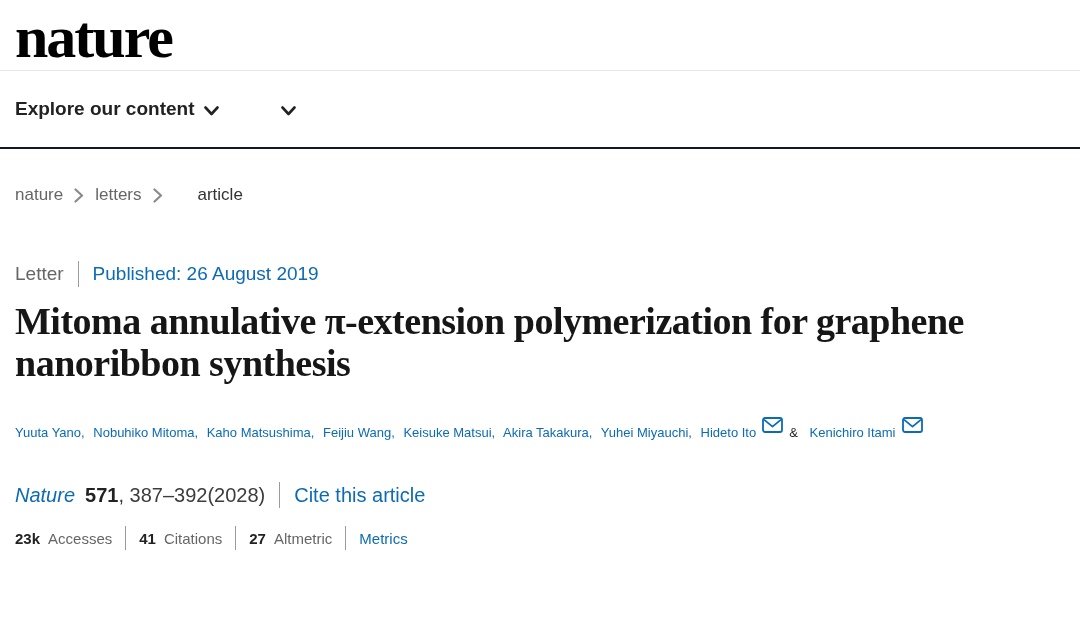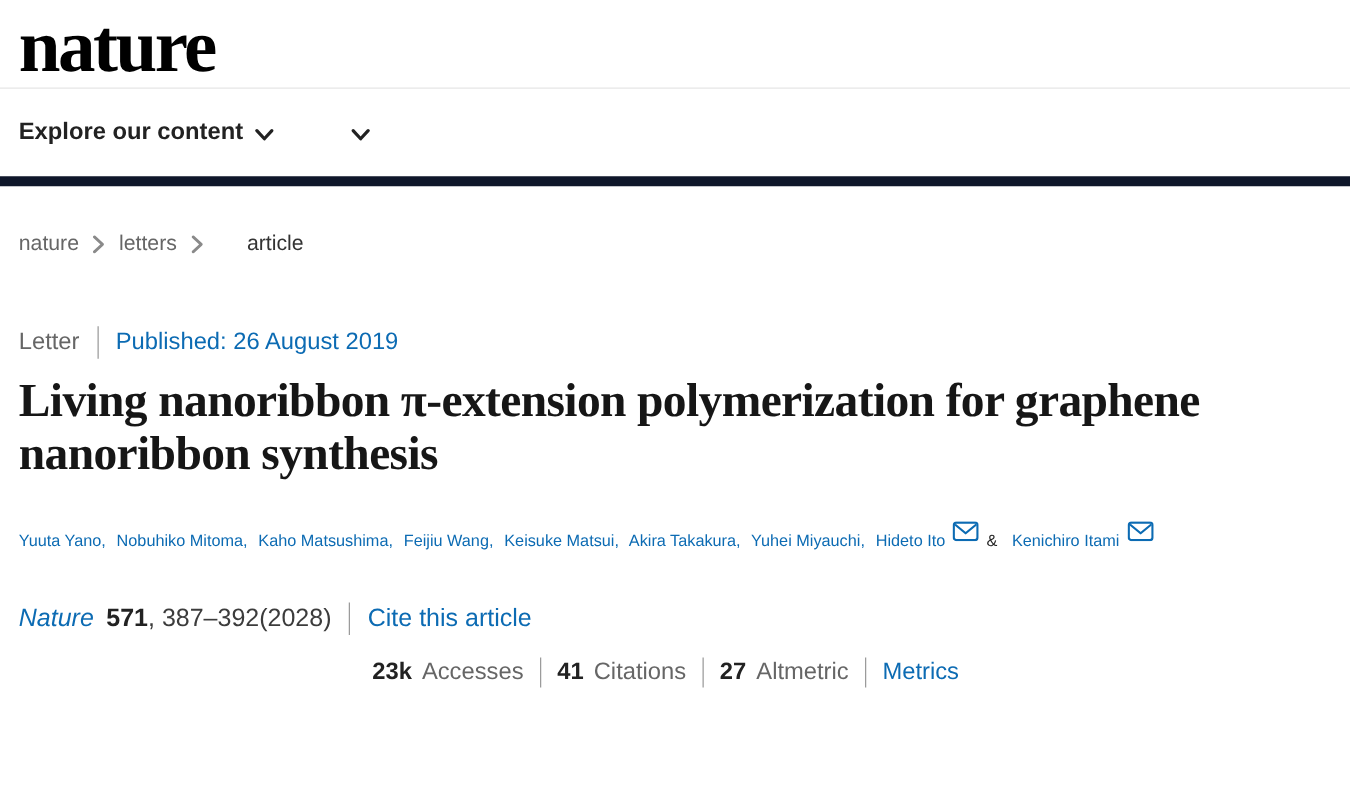--- a/index.html
+++ b/index.html
@@ -7,21 +7,21 @@
     font-family:"Liberation Sans", sans-serif; }
   :root { --link:#0c6bb3; --dark:#222222; --muted:#666666; --divider:#999999; }
 
   
   .site-header { height:71px; padding:6px 16px 0 15px; border-bottom:1px solid #e6e6e6; }
   .logo { font-family:"Liberation Serif","DejaVu Serif",serif; font-weight:700;
     font-size:60px; line-height:62px; letter-spacing:-2px; color:#000; display:inline-block; }
 
   
   .nav-bar { height:78px; display:flex; align-items:center; padding:0 16px 0 15px;
-    border-bottom:8px solid #0f172a; }
+    border-bottom:2px solid #0f172a; }
   .nav-item { display:inline-flex; align-items:center; gap:10px; margin-right:62px;
     font-size:19px; font-weight:700; color:#222; cursor:pointer; text-decoration:none; }
   .nav-item svg { margin-top:3px; }
 
   
   .main { padding:0 30px 0 15px; }
 
   .breadcrumb { margin-top:36px; font-size:17px; color:var(--muted);
     display:flex; align-items:center; }
   .crumb { color:var(--muted); text-decoration:none; cursor:pointer; }
@@ -43,21 +43,21 @@
   .author-link { color:var(--link); text-decoration:none; cursor:pointer; }
   .sep { margin-right:5px; }
   .amp { color:#222; margin:0 8px 0 6px; }
   .mail { margin-left:6px; vertical-align:4px; cursor:pointer; }
 
   .citation-row { margin-top:26px; font-size:20px; display:flex; align-items:center; color:#3c3c3c; }
   .journal-name { font-style:italic; color:var(--link); text-decoration:none; cursor:pointer; margin-right:10px; }
   .volume { font-weight:700; color:#222; }
   .cite-link { color:var(--link); text-decoration:none; cursor:pointer; }
 
-  .metrics-row { margin-top:18px; font-size:19px; display:flex; align-items:center;justify-content:center; }
+  .metrics-row { margin-top:18px; font-size:15px; display:flex; align-items:center; }
   .metric-value { font-weight:700; color:#222; margin-right:8px; }
   .metric-label { color:var(--muted); }
   .metrics-link { color:var(--link); text-decoration:none; cursor:pointer; }
 </style>
 </head>
 <body>
 
 <header class="site-header">
   <a class="logo">nature</a>
 </header>
@@ -93,21 +93,21 @@
     </span>
     <a class="crumb current">article</a>
   </div>
 
   <div class="letter-row">
     <span class="article-type">Letter</span>
     <span class="vbar h26"></span>
     <span class="published">Published: 26 August 2019</span>
   </div>
 
-  <h1 class="title">Living nanoribbon π-extension polymerization for graphene nanoribbon synthesis</h1>
+  <h1 class="title">Mitoma annulative π-extension polymerization for graphene nanoribbon synthesis</h1>
 
   <p class="authors">
     <span><a class="author-link">Yuuta Yano</a><span class="sep">,</span></span>
     <span><a class="author-link">Nobuhiko Mitoma</a><span class="sep">,</span></span>
     <span><a class="author-link">Kaho Matsushima</a><span class="sep">,</span></span>
     <span><a class="author-link">Feijiu Wang</a><span class="sep">,</span></span>
     <span><a class="author-link">Keisuke Matsui</a><span class="sep">,</span></span>
     <span><a class="author-link">Akira Takakura</a><span class="sep">,</span></span>
     <span><a class="author-link">Yuhei Miyauchi</a><span class="sep">,</span></span>
     <span><a class="author-link">Hideto Ito</a><svg class="mail" width="21" height="16" viewBox="0 0 21 16">

